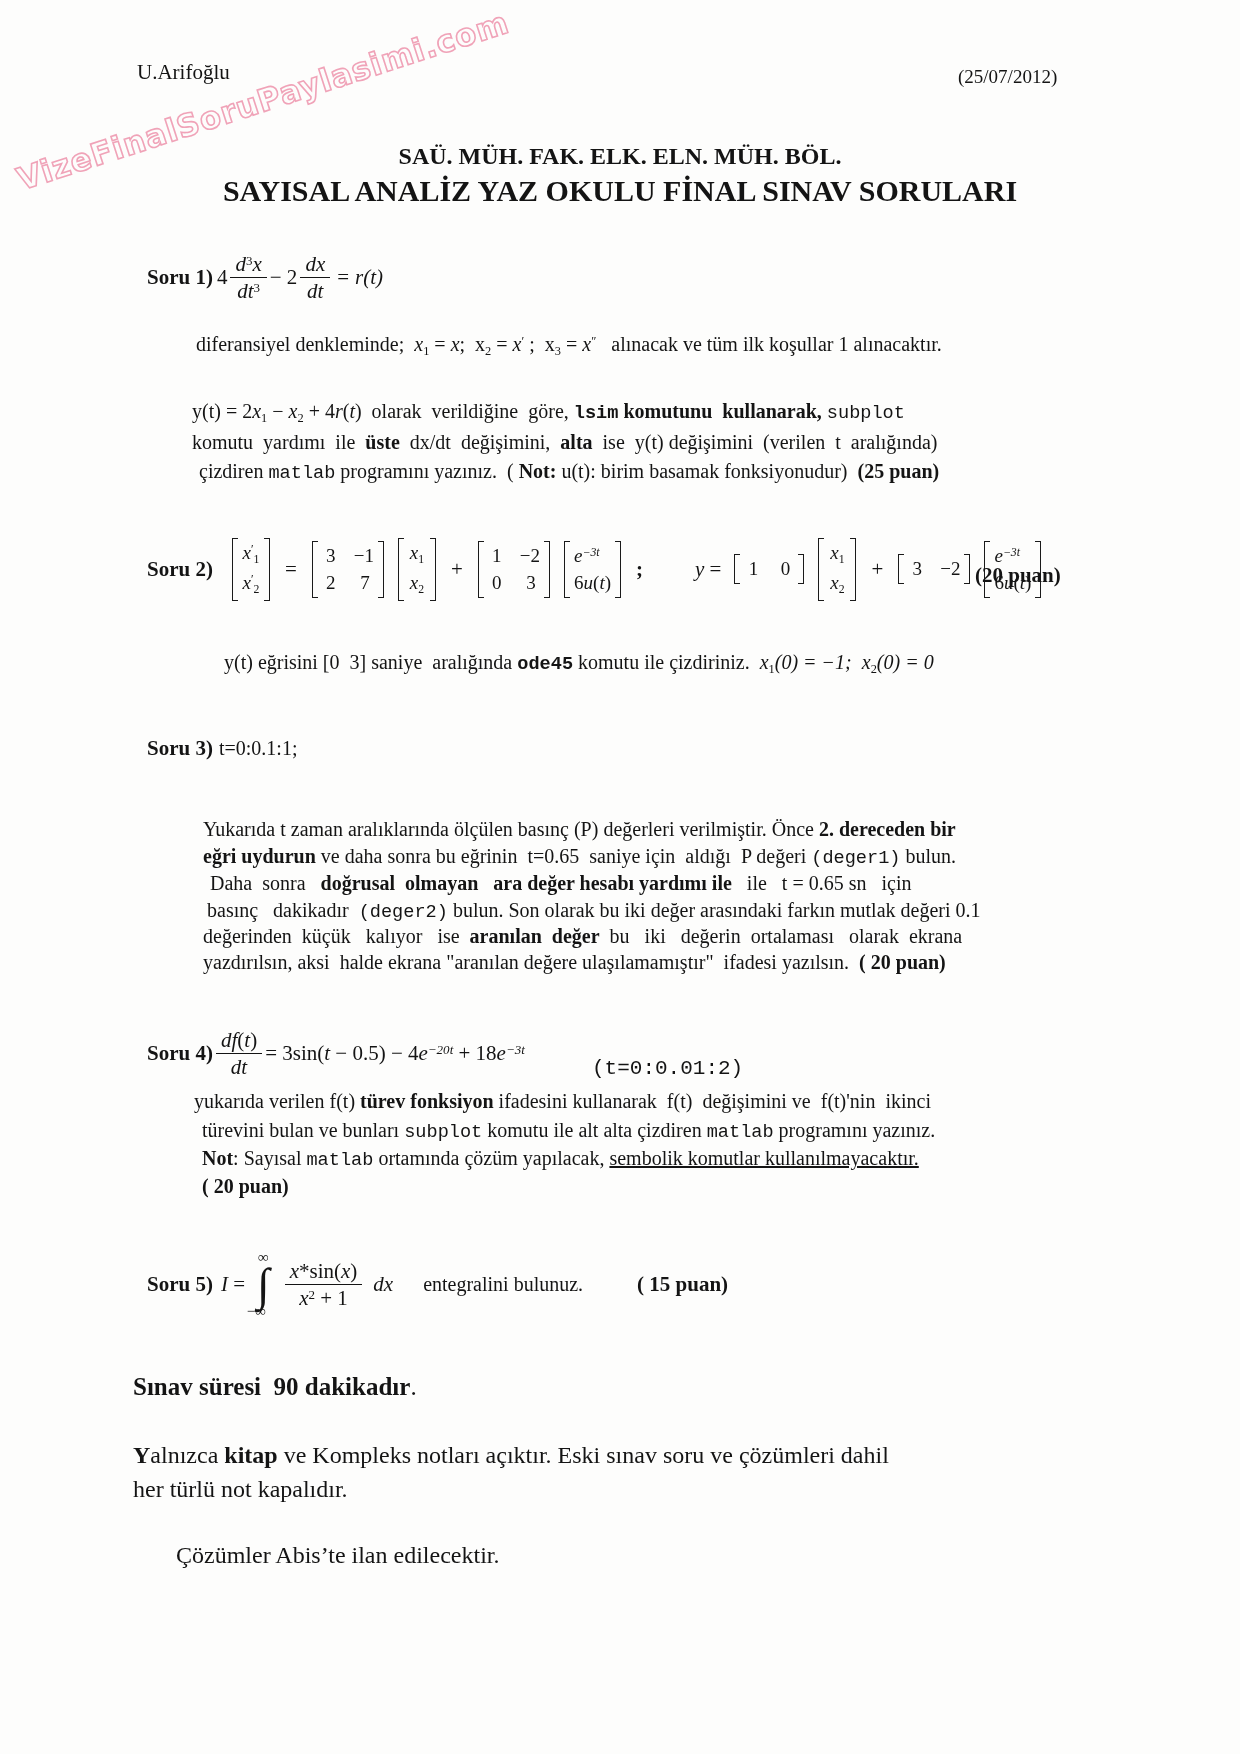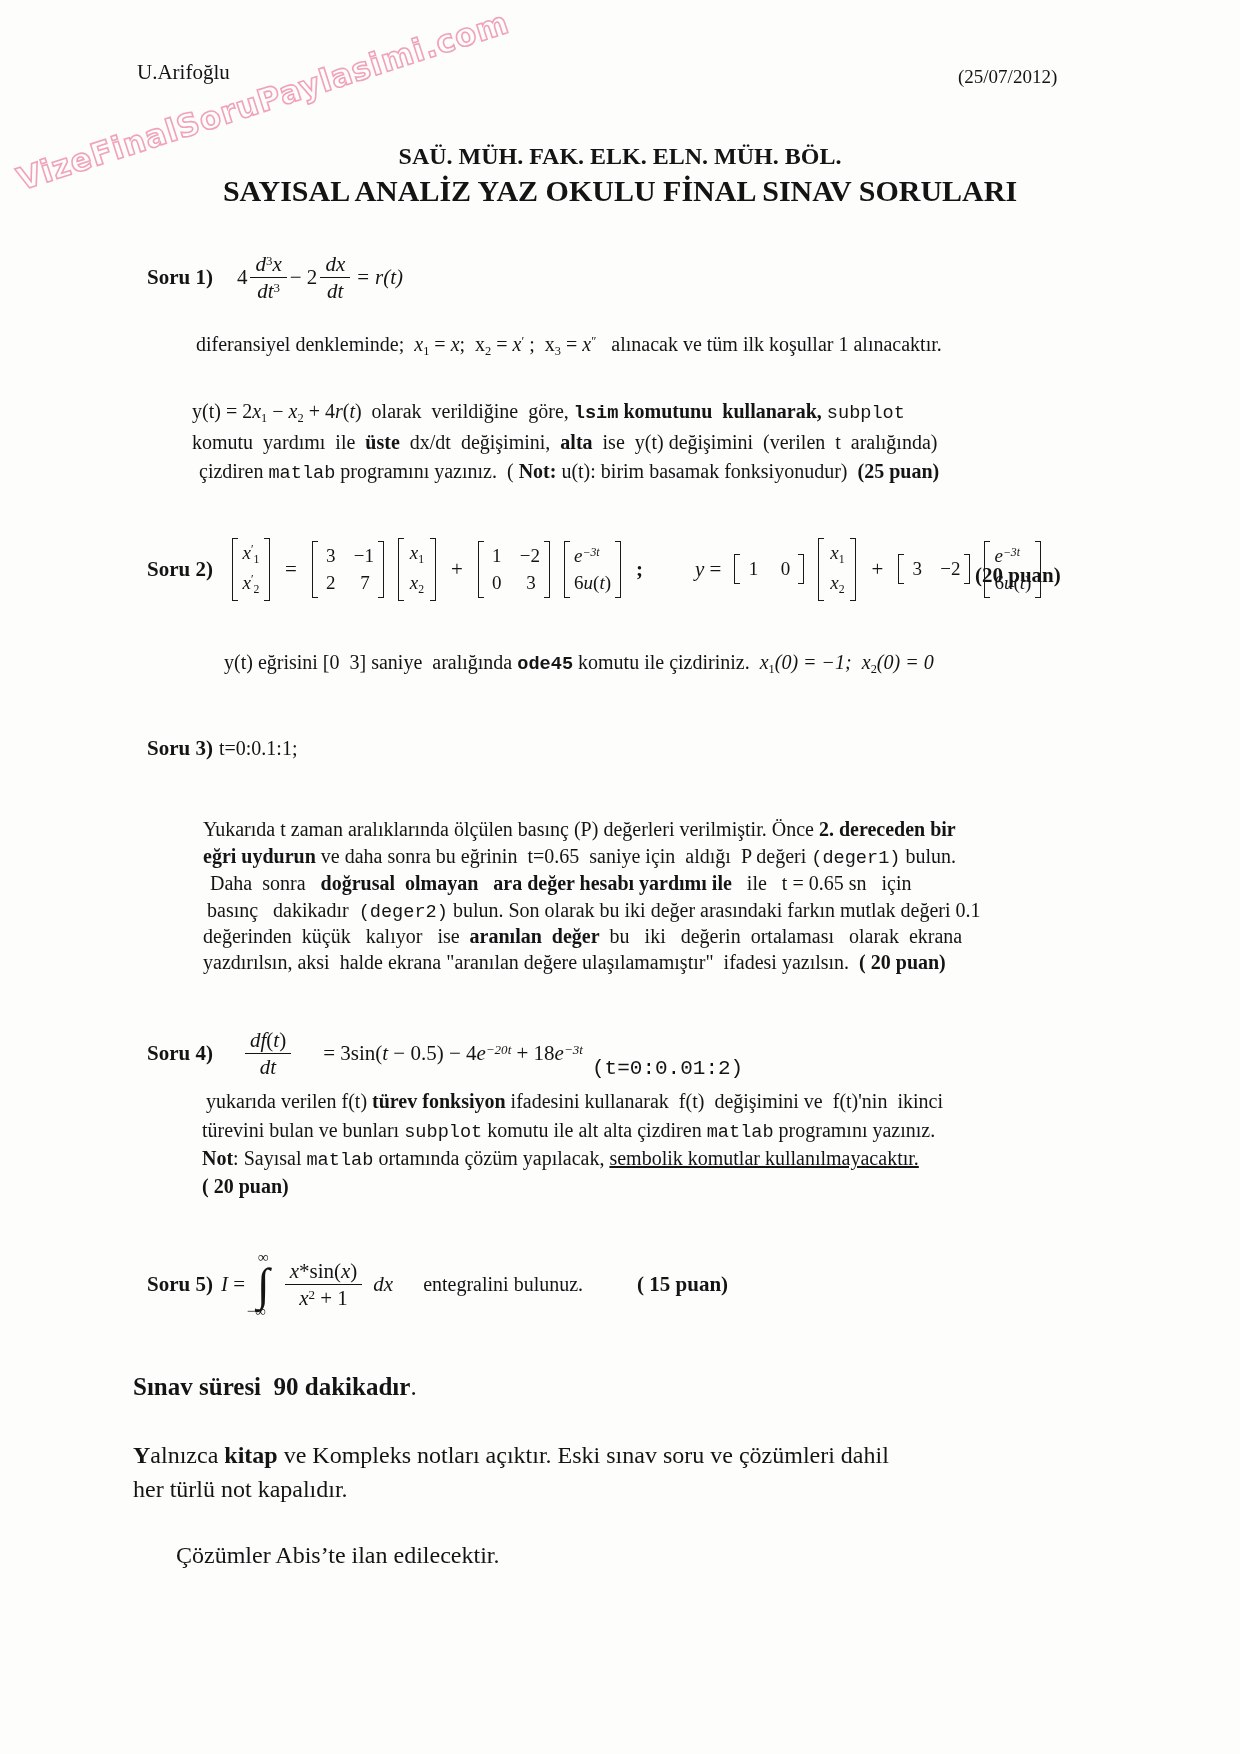--- a/index.html
+++ b/index.html
@@ -60,21 +60,21 @@
 <div id="page">
 
   <div class="watermark">VizeFinalSoruPaylasimi.com</div>
 
   <div class="abs" style="left:137px;top:60px;font-size:21px;">U.Arifoğlu</div>
   <div class="abs" style="left:958px;top:66px;font-size:19px;">(25/07/2012)</div>
 
   <div class="abs b" style="left:0;top:143px;width:100%;text-align:center;font-size:24px;">SAÜ. MÜH. FAK. ELK.  ELN.  MÜH. BÖL.</div>
   <div class="abs b" style="left:0;top:174px;width:100%;text-align:center;font-size:30px;">SAYISAL ANALİZ YAZ OKULU FİNAL SINAV SORULARI</div>
 
-  <div class="abs eqrow mathfs" style="left:147px;top:252px;gap:24px;">
+  <div class="abs eqrow mathfs" style="left:147px;top:252px;gap:4px;">
     <span class="qlabel">Soru 1)</span>
     <span class="eqrow">
       <span>4</span>
         <span class="frac">
           <span class="num"><span class="i">d</span><span class="sp">3</span><span class="i">x</span></span>
           <span class="den"><span class="i">dt</span><span class="sp">3</span></span>
         </span>
         <span>− 2</span>
         <span class="frac">
           <span class="num i">dx</span>
@@ -174,30 +174,30 @@
   <div class="line" style="left:224px;top:650px;"><span>y(t) eğrisini [0  3] saniye  aralığında </span><span class="bm">ode45</span><span> komutu ile çizdiriniz.  </span><span class="i">x</span><span class="sb">1</span><span class="i">(0) = −1;  </span><span class="i">x</span><span class="sb">2</span><span class="i">(0) = 0</span></div>
 
   <div class="line" style="left:147px;top:735px;"><span class="qlabel">Soru 3)</span><span style="margin-left:6px;">t=0:0.1:1;</span></div>
   <div class="line" style="left:203px;top:817px;text-align:right;"><span>Yukarıda t zaman aralıklarında ölçülen basınç (P) değerleri verilmiştir. Önce </span><span class="b">2. dereceden bir</span></div>
   <div class="line" style="left:203px;top:844px;"><span class="b">eğri uydurun</span><span> ve daha sonra bu eğrinin  t=0.65  saniye için  aldığı  P değeri </span><span class="m">(deger1)</span><span> bulun.</span></div>
   <div class="line" style="left:210px;top:871px;"><span>Daha  sonra   </span><span class="b">doğrusal  olmayan   ara değer hesabı yardımı ile</span><span>   ile   t = 0.65 sn   için</span></div>
   <div class="line" style="left:207px;top:898px;"><span>basınç   dakikadır  </span><span class="m">(deger2)</span><span> bulun. Son olarak bu iki değer arasındaki farkın mutlak değeri 0.1</span></div>
   <div class="line" style="left:203px;top:924px;"><span>değerinden  küçük   kalıyor   ise  </span><span class="b">aranılan  değer</span><span>  bu   iki   değerin  ortalaması   olarak  ekrana</span></div>
   <div class="line" style="left:203px;top:950px;"><span>yazdırılsın, aksi  halde ekrana "aranılan değere ulaşılamamıştır"  ifadesi yazılsın.  </span><span class="b">( 20 puan)</span></div>
 
-  <div class="abs eqrow mathfs" style="left:147px;top:1028px;gap:29px;">
+  <div class="abs eqrow mathfs" style="left:147px;top:1028px;gap:0;">
     <span class="qlabel">Soru 4)</span>
     <span class="frac">
         <span class="num"><span class="i">df</span><span>(</span><span class="i">t</span><span>)</span></span>
         <span class="den"><span class="i">dt</span></span>
       </span>
     <span><span>= 3sin(</span><span class="i">t</span><span> − 0.5) − 4</span><span class="i">e</span><span class="sp i">−20t</span><span> + 18</span><span class="i">e</span><span class="sp i">−3t</span></span>
   </div>
   <div class="abs m" style="left:592px;top:1057px;font-size:21px;">(t=0:0.01:2)</div>
-  <div class="line" style="left:206px;top:1089px;"><span>yukarıda verilen f(t) </span><span class="b">türev fonksiyon</span><span> ifadesini kullanarak  f(t)  değişimini ve  f(t)'nin  ikinci</span></div>
+  <div class="line" style="left:194px;top:1089px;"><span>yukarıda verilen f(t) </span><span class="b">türev fonksiyon</span><span> ifadesini kullanarak  f(t)  değişimini ve  f(t)'nin  ikinci</span></div>
   <div class="line" style="left:202px;top:1118px;"><span>türevini bulan ve bunları </span><span class="m">subplot</span><span> komutu ile alt alta çizdiren </span><span class="m">matlab</span><span> programını yazınız.</span></div>
   <div class="line" style="left:202px;top:1146px;"><span class="b">Not</span><span>: Sayısal </span><span class="m">matlab</span><span> ortamında çözüm yapılacak, </span><span class="u">sembolik komutlar kullanılmayacaktır.</span></div>
   <div class="line" style="left:202px;top:1174px;"><span class="b">( 20 puan)</span></div>
 
   <div class="abs eqrow mathfs" style="left:147px;top:1250px;gap:8px;">
     <span class="qlabel">Soru 5)</span>
     <span><span class="i">I</span><span> = </span></span>
     <span class="intwrap">
       <span class="ilim">∞</span>
       <span class="isign">∫</span>

